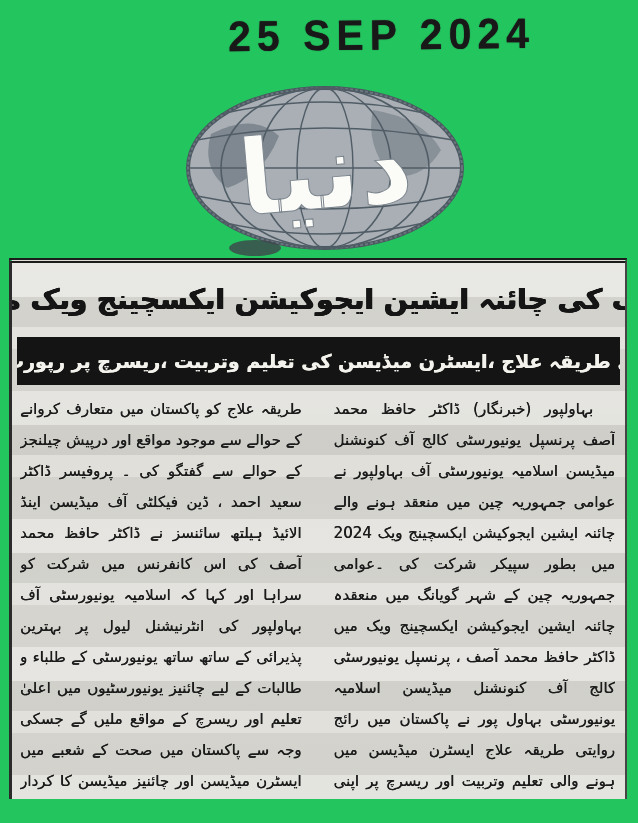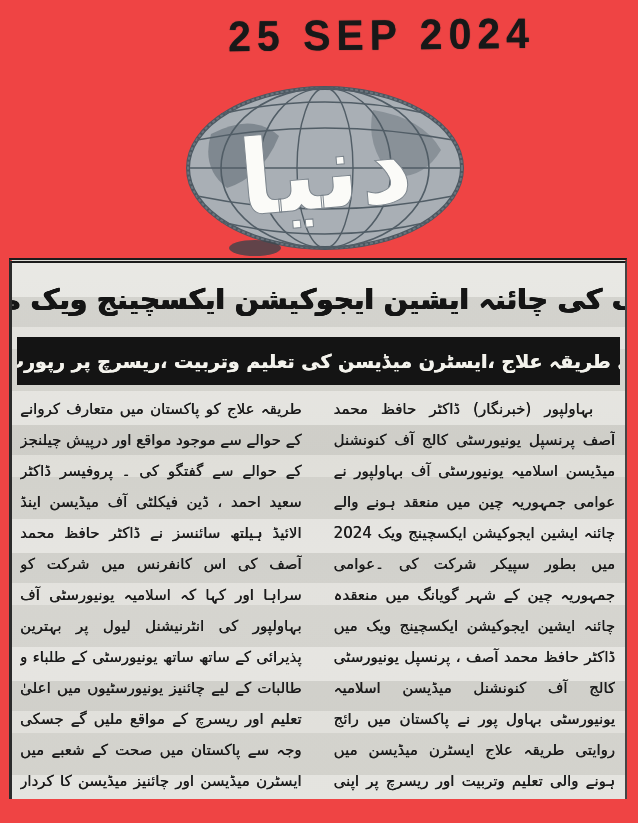--- a/index.html
+++ b/index.html
@@ -1,18 +1,18 @@
 <!DOCTYPE html>
 <html lang="ur"><head>
 <meta charset="utf-8">
 <style>
   * { margin:0; padding:0; box-sizing:border-box; }
   html,body { width:638px; height:823px; background:#ffffff; overflow:hidden;
               font-family:"DejaVu Sans", sans-serif; }
-  .page { position:relative; width:638px; height:823px; background:#ef4444; }
+  .page { position:relative; width:638px; height:823px; background:#22c55e; }
 
   
   .datestamp {
     position:absolute; top:12px; left:228px;
     font-family:"Liberation Sans", sans-serif;
     font-weight:bold; font-size:41px; letter-spacing:6px;
     color:#181818; transform:rotate(-0.6deg) scaleY(1.04);
     text-shadow:0 0 1px #2a2a2a;
     white-space:nowrap;
   }

